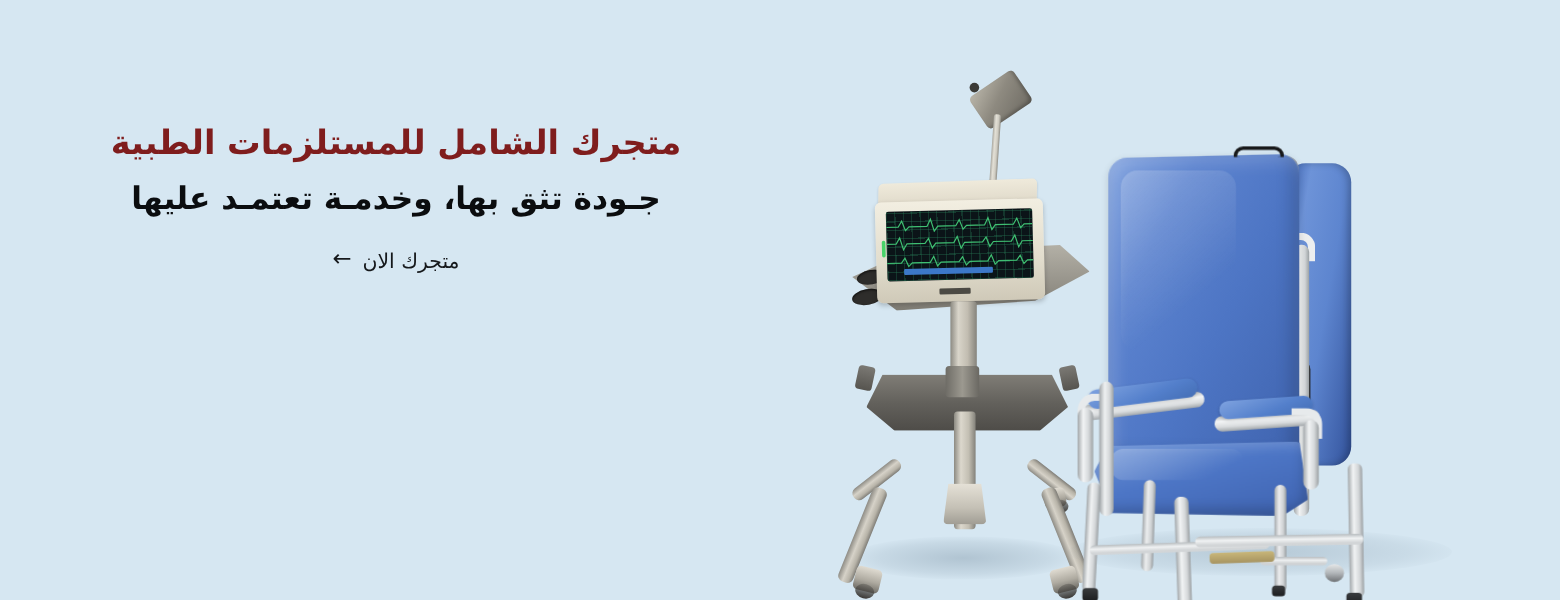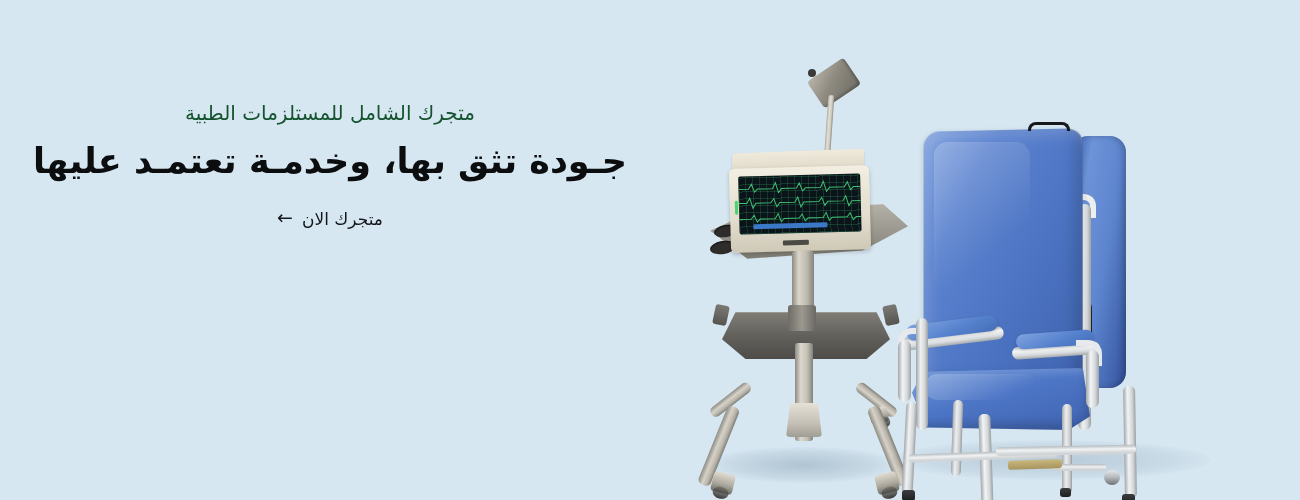--- a/index.html
+++ b/index.html
@@ -19,30 +19,30 @@
   
   .copy {
     position:absolute;
     right:660px;      
     left:20px;
     top:100px;
     text-align:center;
     direction:rtl;
   }
   .eyebrow {
-    font-size:20px;
-    font-weight:400;
-    color:#14532d;
+    font-size:28px;
+    font-weight:700;
+    color:#7f1d1d;
     letter-spacing:0px;
     line-height:1.35;
     white-space:nowrap;
   }
   .headline {
     margin-top:12px;
-    font-size:35px;
+    font-size:26px;
     font-weight:700;
     color:#0b0d0f;
     line-height:1.3;
     letter-spacing:0.5px;
     white-space:nowrap;
   }
   .cta-wrap { margin-top:24px; }
   .cta {
     display:inline-flex;
     align-items:center;

